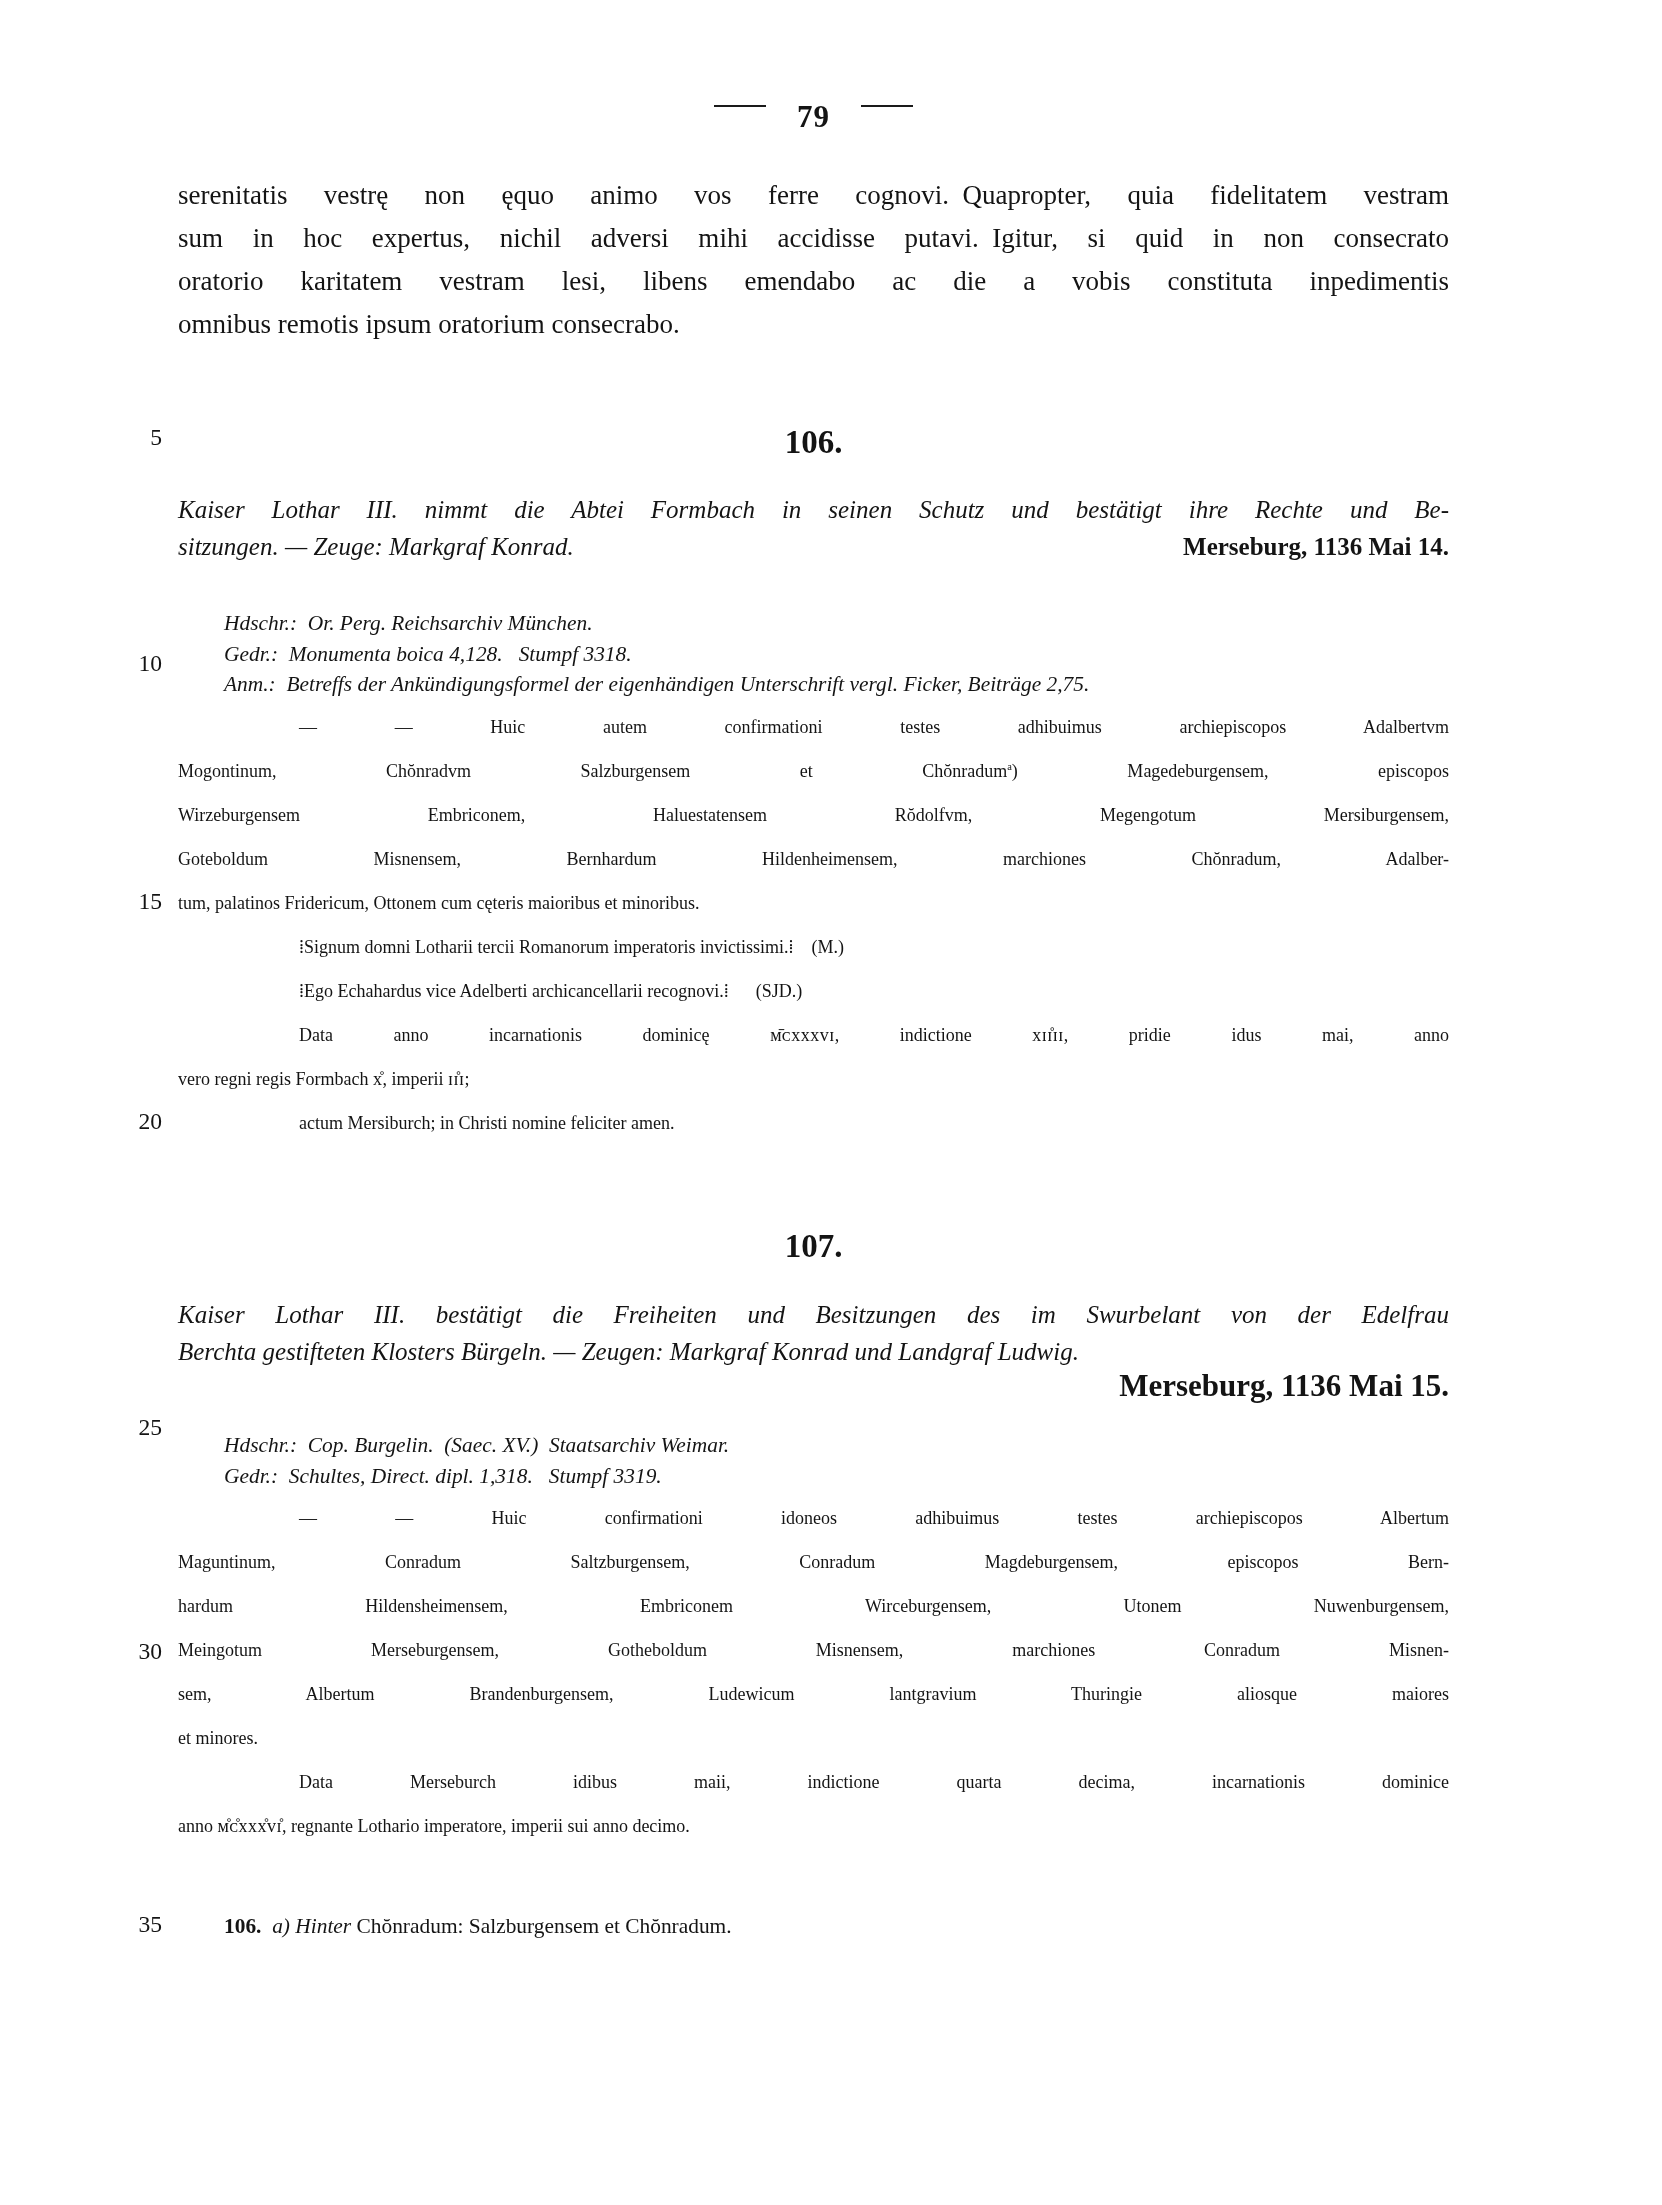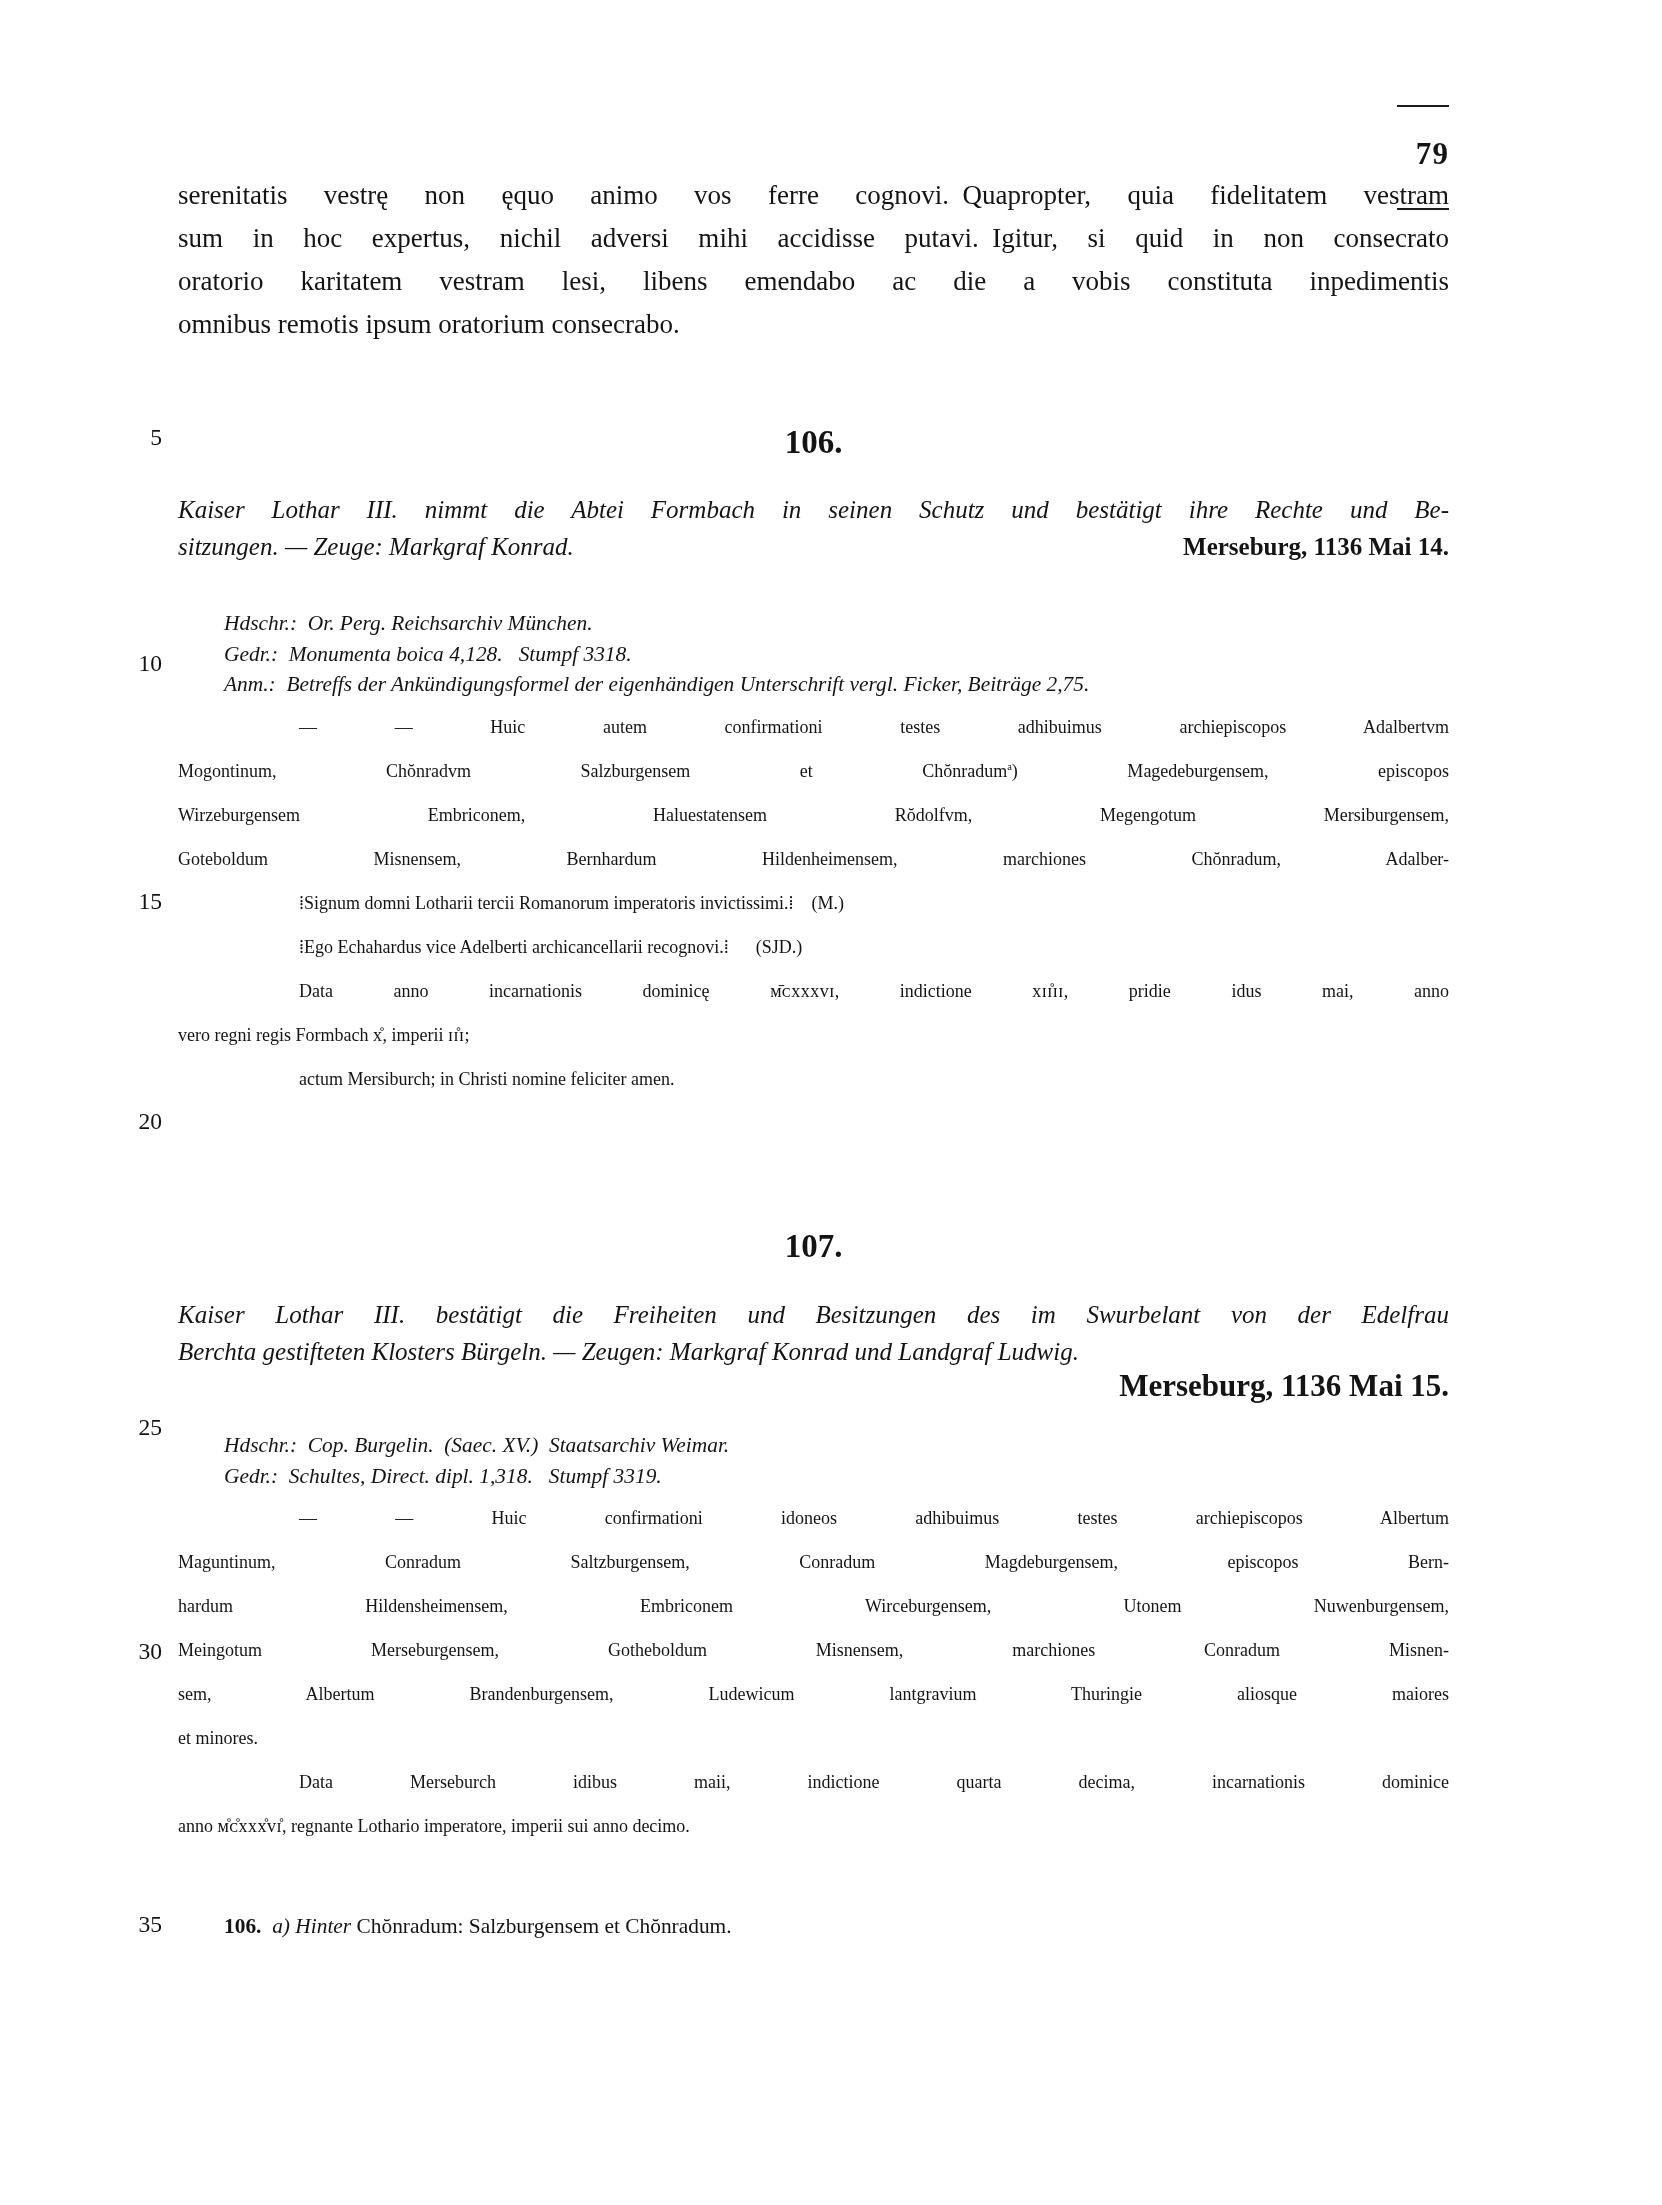--- a/index.html
+++ b/index.html
@@ -7,21 +7,21 @@
     position:relative;
     width:1662px;height:2205px;
     background:#ffffff;
     color:#141414;
     font-family:"Liberation Serif","DejaVu Serif","DejaVu Sans",serif;
     overflow:hidden;
   }
   
   .pg-head{
     position:absolute;top:101px;left:178px;width:1271px;
-    display:flex;align-items:flex-end;justify-content:center;gap:31px;flex-direction:column;
+    display:flex;align-items:flex-start;justify-content:center;gap:31px;
   }
   .pgnum{font-size:31px;font-weight:bold;letter-spacing:1.1px;line-height:1;padding-bottom:3.2px;}
   .rule{width:52px;border-top:2.7px solid #1a1a1a;margin-top:4.3px;}
   
   .mnum{
     position:absolute;left:0;width:162px;text-align:right;
     font-size:23.6px;line-height:23.6px;
   }
   
   .blk{position:absolute;left:178px;width:1271px;}
@@ -93,20 +93,21 @@
     <div class="sln">Hdschr.: Or. Perg. Reichsarchiv München.</div>
     <div class="sln">Gedr.: Monumenta boica 4,128.  Stumpf 3318.</div>
     <div class="sln">Anm.: Betreffs der Ankündigungsformel der eigenhändigen Unterschrift vergl. Ficker, Beiträge 2,75.</div>
   </section>
 
   <section class="blk bodytxt" style="top:705px">
     <div class="ln j ind"><span>— — Huic autem confirmationi testes adhibuimus archiepiscopos Adalbertvm</span></div>
     <div class="ln j"><span>Mogontinum, Chŏnradvm Salzburgensem et Chŏnradum</span><span class="seg-sup">a</span><span>) Magedeburgensem, episcopos</span></div>
     <div class="ln j"><span>Wirzeburgensem Embriconem, Haluestatensem Rŏdolfvm, Megengotum Mersiburgensem,</span></div>
     <div class="ln j"><span>Goteboldum Misnensem, Bernhardum Hildenheimensem, marchiones Chŏnradum, Adalber-</span></div>
+    <div class="ln"><span>tum, palatinos Fridericum, Ottonem cum cęteris maioribus et minoribus.</span></div>
     <div class="ln ind"><span>⁞Signum domni Lotharii tercii Romanorum imperatoris invictissimi.⁞ (M.)</span></div>
     <div class="ln ind"><span>⁞Ego Echahardus vice Adelberti archicancellarii recognovi.⁞  (SJD.)</span></div>
     <div class="ln j ind"><span>Data anno incarnationis dominicę </span><span class="seg-rn">ᴍ̄ᴄxxxᴠɪ</span><span>, indictione </span><span class="seg-rn">xɪɪ̊ɪɪ</span><span>, pridie idus mai, anno</span></div>
     <div class="ln"><span>vero regni regis Formbach </span><span class="seg-rn">x̊</span><span>, imperii </span><span class="seg-rn">ɪɪ̊ɪ</span><span>;</span></div>
     <div class="ln ind"><span>actum Mersiburch; in Christi nomine feliciter amen.</span></div>
   </section>
 
   <h2 class="ehead" style="top:1230px">107.</h2>
 
   <section class="blk sum" style="top:1296px">

